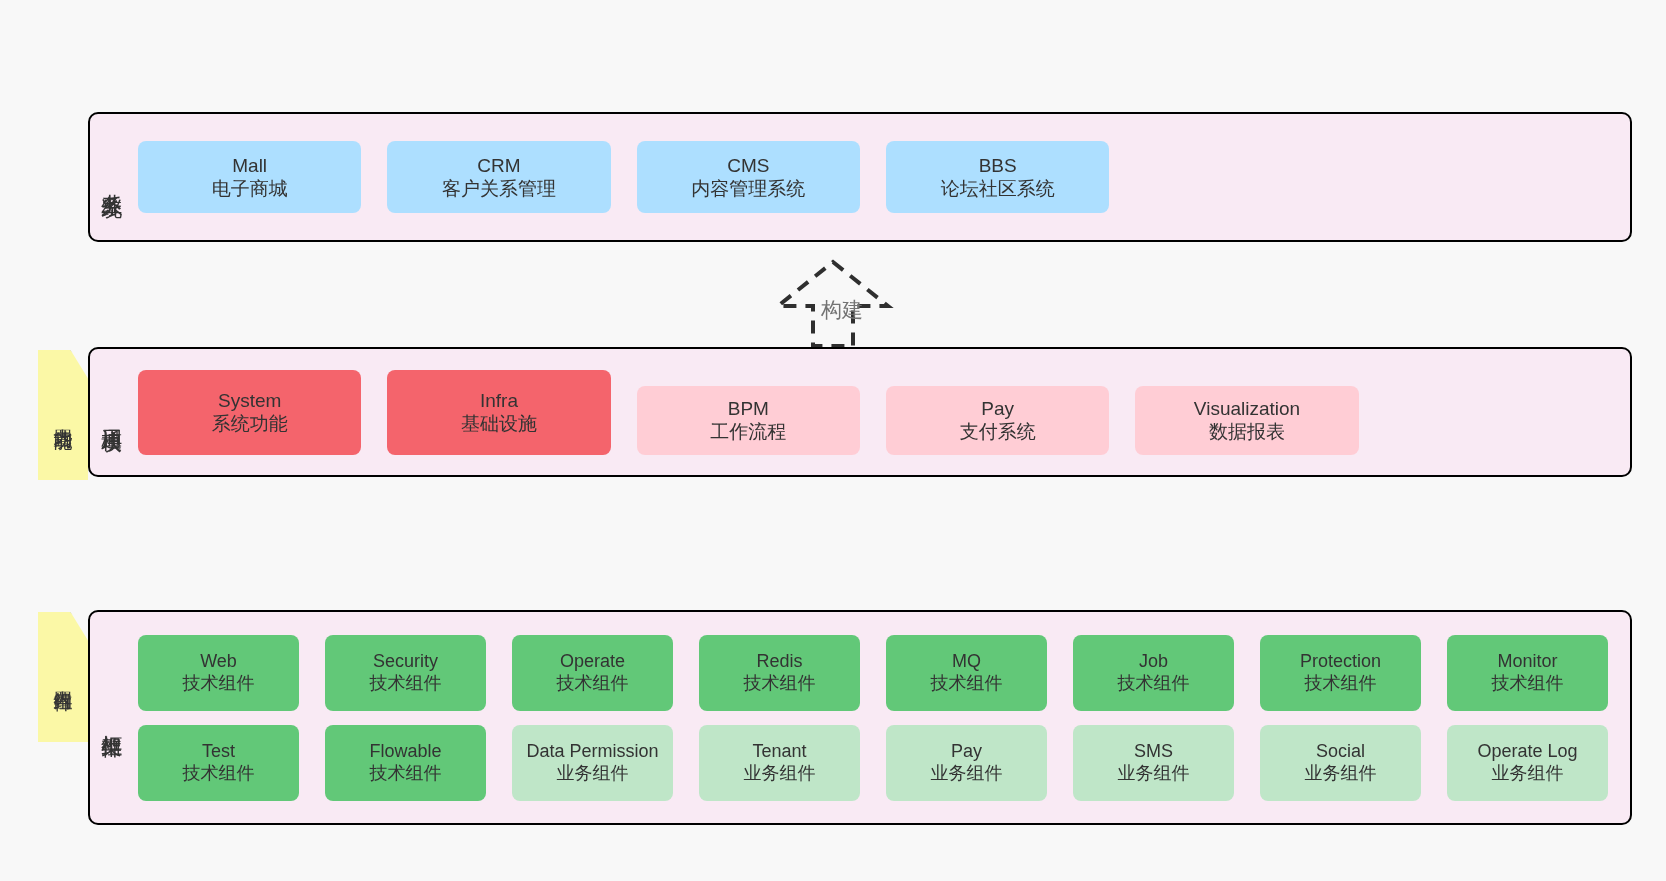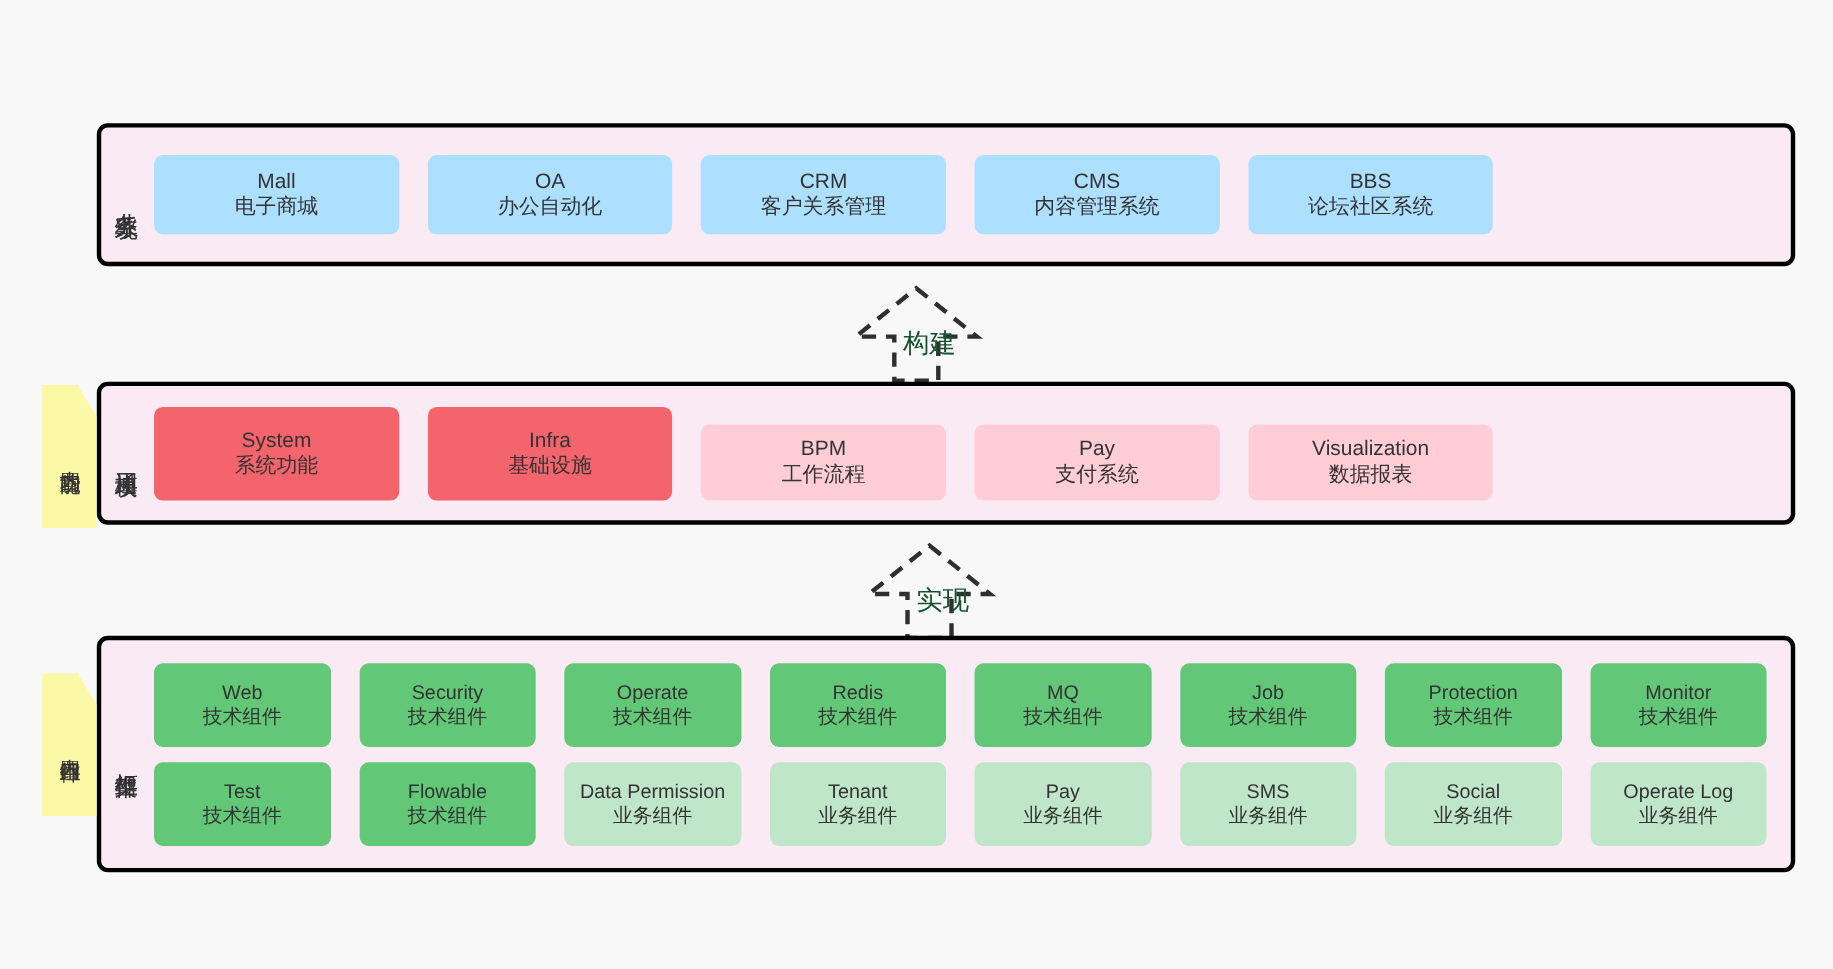--- a/index.html
+++ b/index.html
@@ -20,21 +20,21 @@
     position: absolute;
     left: 0; top: 0;
     width: 1666px;
     height: 881px;
   }
 
   
   .layer {
     position: absolute;
     background: #f9eaf4;
-    border: 4px solid #000000;
+    border: 2px solid #000000;
     border-radius: 10px;
     box-sizing: border-box;
     display: flex;
     flex-direction: row;
     align-items: stretch;
   }
 
   
   .layer-title {
     flex: 0 0 auto;
@@ -80,21 +80,21 @@
   
   .c-blue       { background: #addfff; }
   .c-red        { background: #f4646c; }
   .c-pink       { background: #ffcdd5; margin-top: 16px; }
   .c-green      { background: #62c878; }
   .c-lightgreen { background: #bfe6c8; }
 
   
   #layer-business { left: 88px;  top: 112px; width: 1544px; height: 130px; }
   #layer-modules  { left: 88px;  top: 347px; width: 1544px; height: 130px; justify-content: center; }
-  #layer-framework{ left: 88px;  top: 578px; width: 1544px; height: 215px; }
+  #layer-framework{ left: 88px;  top: 610px; width: 1544px; height: 215px; }
 
   #layer-business  .cards { grid-template-columns: repeat(6, 1fr); grid-template-rows: 72px; }
   #layer-modules   .cards { grid-template-columns: repeat(6, 1fr); grid-template-rows: 85px; }
   #layer-framework .cards { grid-template-columns: repeat(8, 1fr); grid-template-rows: 76px 76px; }
 
   #layer-framework .card { font-size: 18px; }
   #layer-framework .layer-title { font-size: 21px; }
 
   
   .note {
@@ -127,22 +127,22 @@
 
   
   .gen-arrow {
     position: absolute;
     width: 150px;
     height: 92px;
   }
   .gen-arrow svg { display: block; overflow: visible; }
   .gen-label {
     position: absolute;
-    font-size: 24px;
-    color: #14532d;
+    font-size: 21px;
+    color: #737373;
     background: transparent;
     white-space: nowrap;
   }
   #arrow-build   { left: 758px; top: 258px; }
   #arrow-build .gen-label   { left: 63px; top: 38px; }
   #arrow-implement { left: 770px; top: 492px; }
   #arrow-implement .gen-label { left: 63px; top: 38px; }
 </style>
 </head>
 <body>
@@ -150,24 +150,20 @@
 <div id="canvas">
 
   <div class="layer" id="layer-business">
     <div class="layer-title">业务系统</div>
     <div class="cards">
         <div class="card c-blue">
           <span class="en">Mall</span>
           <span class="cn">电子商城</span>
         </div>
         <div class="card c-blue">
-          <span class="en">OA</span>
-          <span class="cn">办公自动化</span>
-        </div>
-        <div class="card c-blue">
           <span class="en">CRM</span>
           <span class="cn">客户关系管理</span>
         </div>
         <div class="card c-blue">
           <span class="en">CMS</span>
           <span class="cn">内容管理系统</span>
         </div>
         <div class="card c-blue">
           <span class="en">BBS</span>
           <span class="cn">论坛社区系统</span>
@@ -201,26 +197,20 @@
           <span class="en">Pay</span>
           <span class="cn">支付系统</span>
         </div>
         <div class="card c-pink">
           <span class="en">Visualization</span>
           <span class="cn">数据报表</span>
         </div>
       </div>
   </div>
 
-  <div class="gen-arrow" id="arrow-implement">
-    <svg width="150" height="92" viewBox="0 0 150 92">
-      <path d="M75 4 L130 48 L95 48 L95 88 L55 88 L55 48 L20 48 Z" fill="none" stroke="#2f2f2f" stroke-width="4" stroke-dasharray="13 9" stroke-linejoin="miter"></path>
-    </svg>
-    <span class="gen-label">实现</span>
-  </div>
 
   <div class="layer" id="layer-framework">
     <div class="layer-title">框架组件</div>
     <div class="cards">
         <div class="card c-green">
           <span class="en">Web</span>
           <span class="cn">技术组件</span>
         </div>
         <div class="card c-green">
           <span class="en">Security</span>

